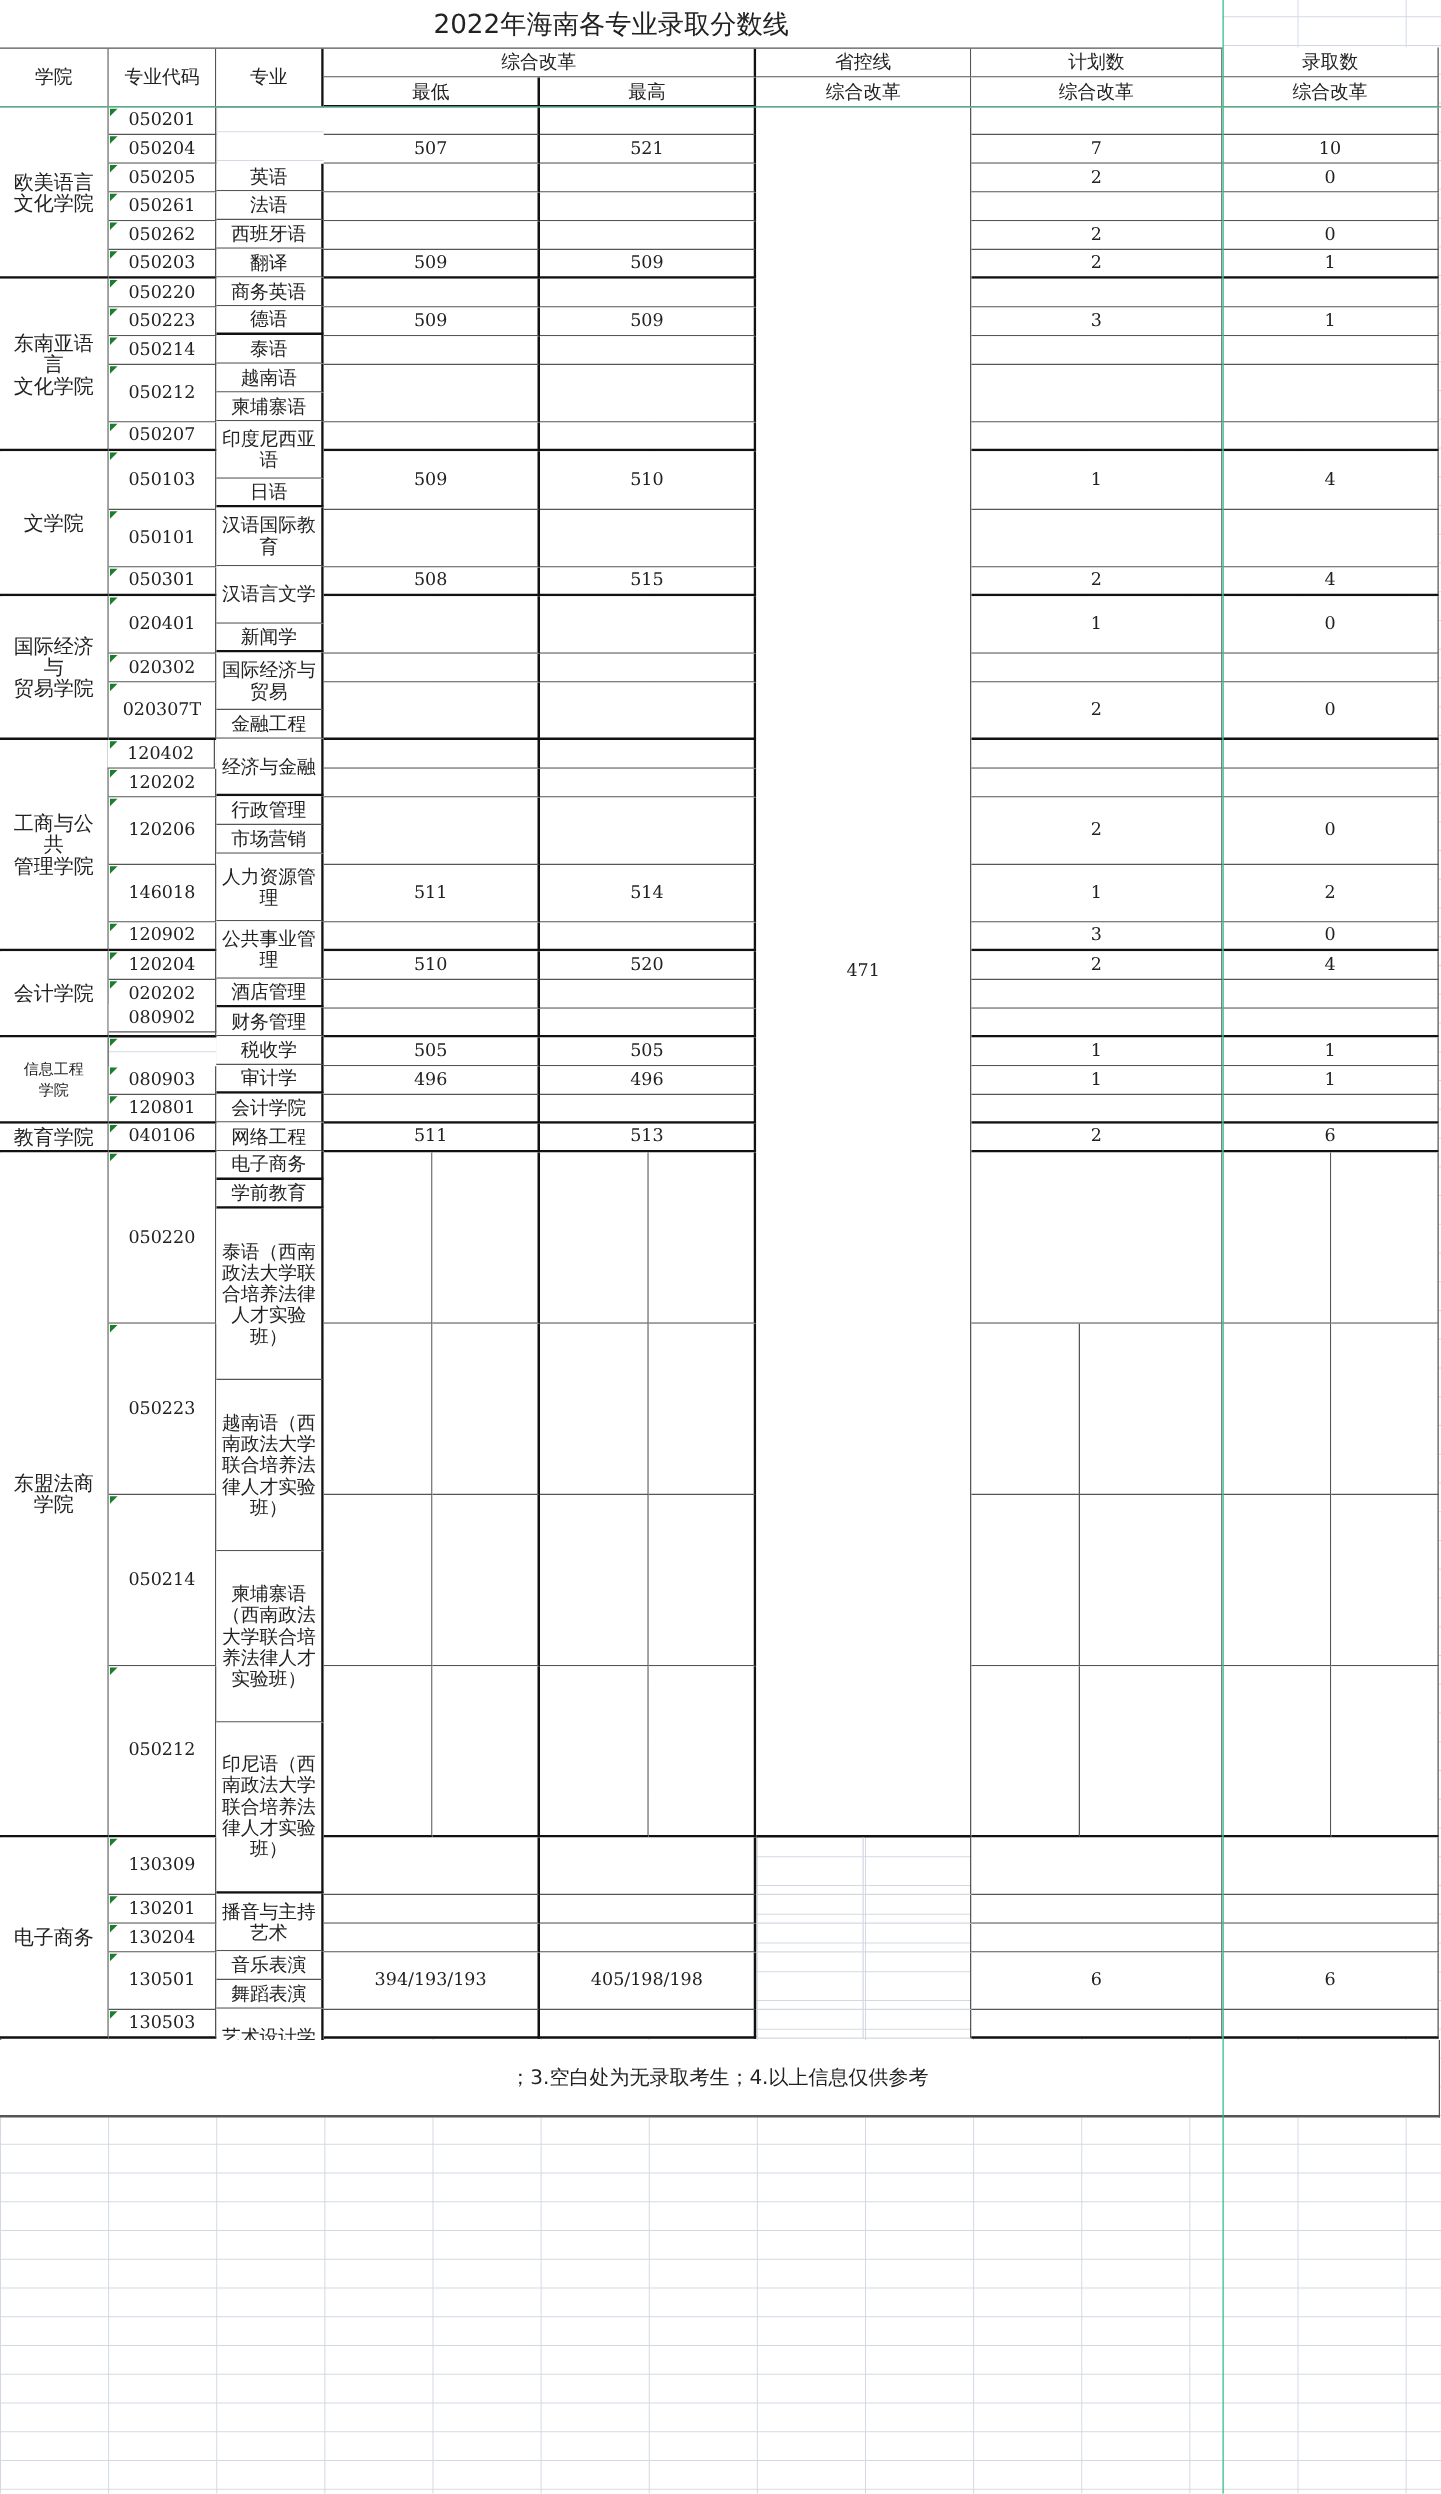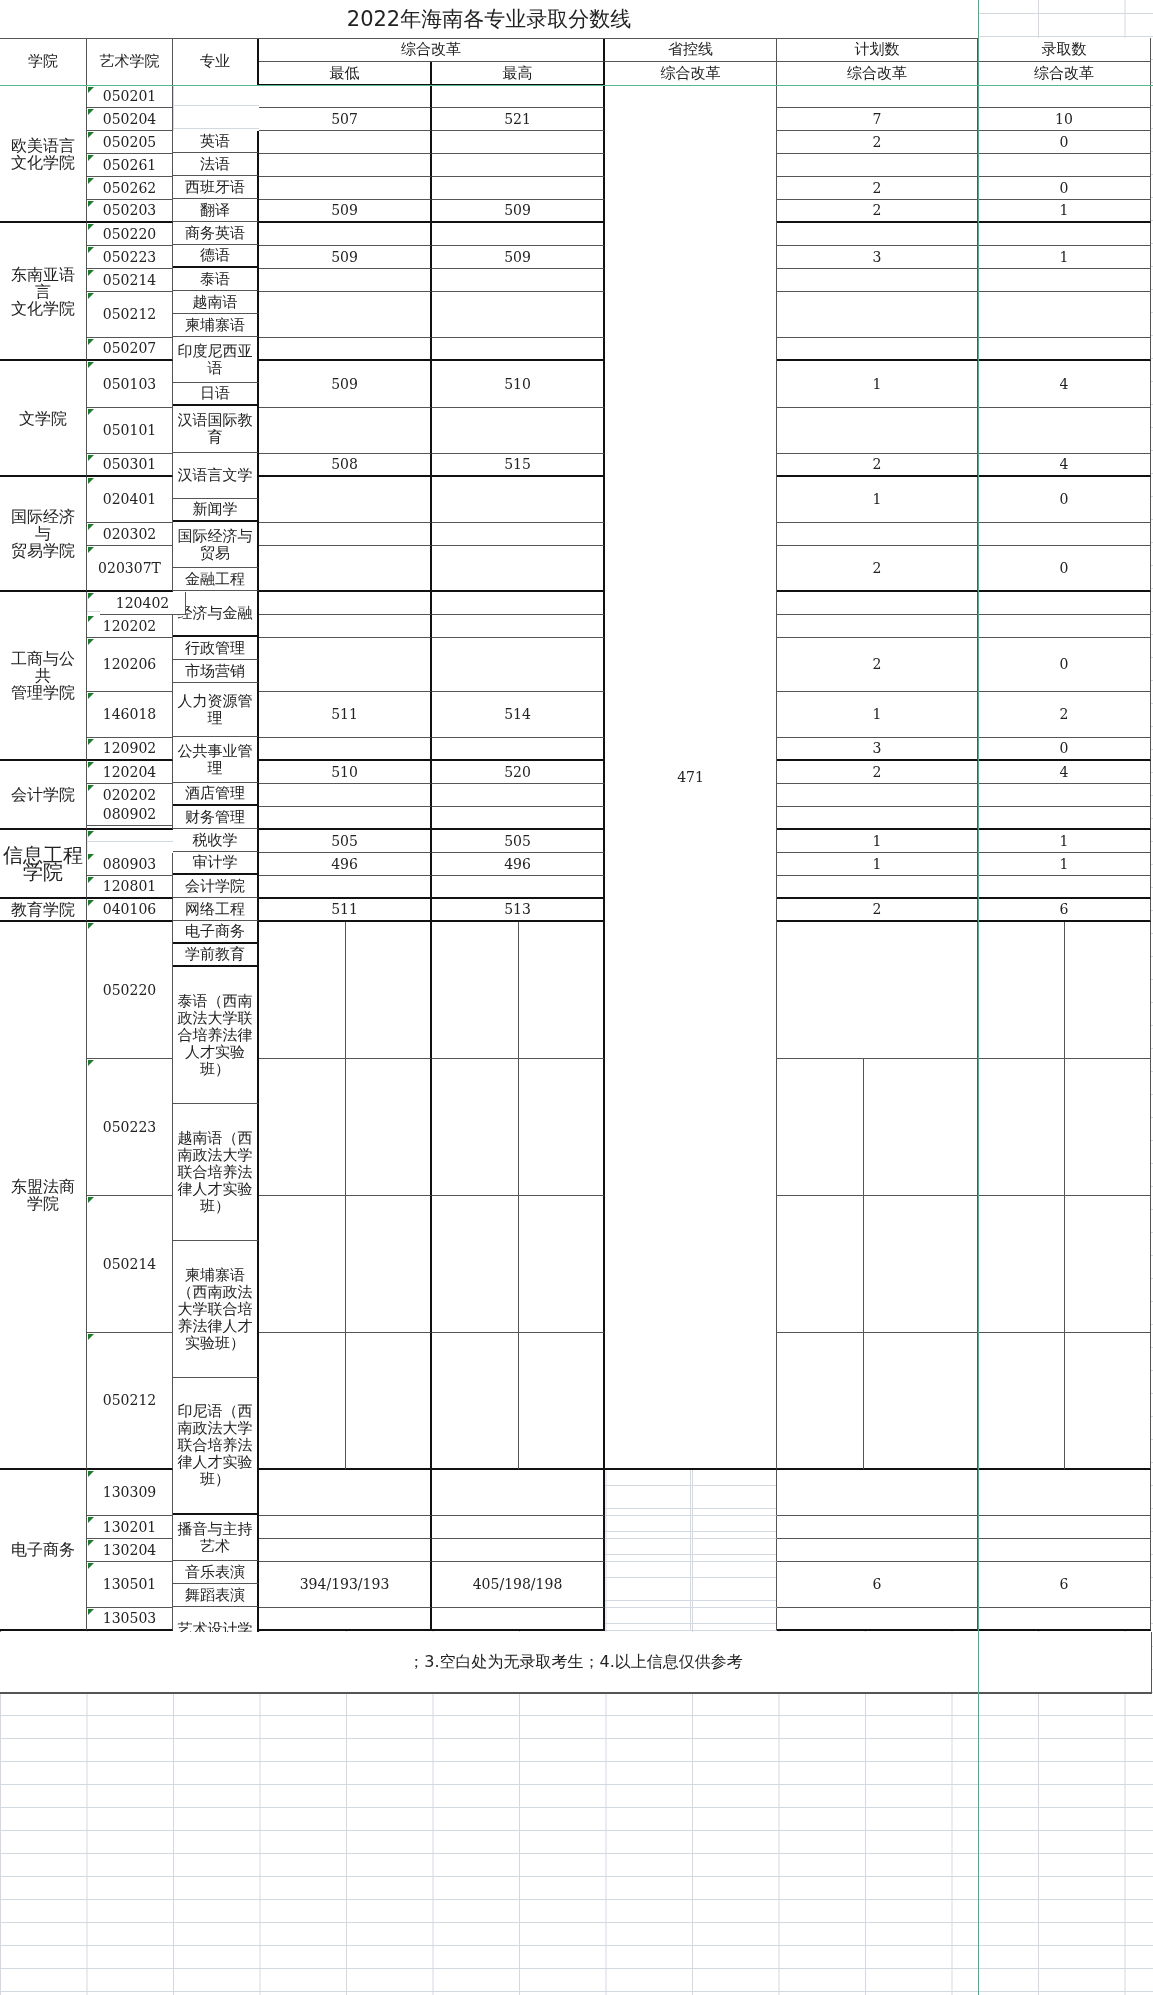--- a/index.html
+++ b/index.html
@@ -24,21 +24,21 @@
   .outerL{position:absolute;left:0;top:0;width:1px;height:1692px;background:#777;}
 </style>
 </head>
 <body>
 
 <div class="grid"></div>
 <div class="outerL"></div>
 
 <div id="sheet">
     <div class="c b" style="left: 0px; top: 38px; width: 87px; height: 48px;">学院</div>
-    <div class="c b" style="left: 87px; top: 38px; width: 86px; height: 48px;">艺术学院</div>
+    <div class="c b" style="left: 87px; top: 38px; width: 86px; height: 48px;">专业代码</div>
     <div class="c b br" style="left: 173px; top: 38px; width: 86px; height: 48px;">专业</div>
     <div class="c b br" style="left: 259px; top: 38px; width: 346px; height: 24px;">综合改革</div>
     <div class="c b bb br" style="left: 259px; top: 62px; width: 173px; height: 24px;">最低</div>
     <div class="c b bb br" style="left: 432px; top: 62px; width: 173px; height: 24px;">最高</div>
     <div class="c b" style="left: 605px; top: 38px; width: 172px; height: 24px;">省控线</div>
     <div class="c b" style="left: 605px; top: 62px; width: 172px; height: 24px;">综合改革</div>
     <div class="c b" style="left: 777px; top: 38px; width: 201px; height: 24px;">计划数</div>
     <div class="c b" style="left: 777px; top: 62px; width: 201px; height: 24px;">综合改革</div>
     <div class="c b" style="left: 978px; top: 38px; width: 173px; height: 24px;">录取数</div>
     <div class="c b" style="left: 978px; top: 62px; width: 173px; height: 24px;">综合改革</div>
@@ -48,21 +48,21 @@
 言
 文化学院</div>
     <div class="c b bb" style="left: 0px; top: 361px; width: 87px; height: 116px; white-space: pre-line; font-size: 16px;">文学院</div>
     <div class="c b bb" style="left: 0px; top: 477px; width: 87px; height: 115px; white-space: pre-line; font-size: 16px;">国际经济
 与
 贸易学院</div>
     <div class="c b bb" style="left: 0px; top: 592px; width: 87px; height: 169px; white-space: pre-line; font-size: 16px;">工商与公
 共
 管理学院</div>
     <div class="c b bb" style="left: 0px; top: 761px; width: 87px; height: 69px; white-space: pre-line; font-size: 16px;">会计学院</div>
-    <div class="c b bb" style="left: 0px; top: 830px; width: 87px; height: 69px; white-space: pre-line; font-size: 20px;">信息工程
+    <div class="c b bb" style="left: 0px; top: 830px; width: 87px; height: 69px; white-space: pre-line; font-size: 12px;">信息工程
 学院</div>
     <div class="c b bb" style="left: 0px; top: 899px; width: 87px; height: 23px; white-space: pre-line; font-size: 16px;">教育学院</div>
     <div class="c b bb" style="left: 0px; top: 922px; width: 87px; height: 548px; white-space: pre-line; font-size: 16px;">东盟法商
 学院</div>
     <div class="c b bb" style="left: 0px; top: 1470px; width: 87px; height: 161px; white-space: pre-line; font-size: 16px;">电子商务</div>
     <div class="c b num" style="left: 87px; top: 86px; width: 86px; height: 22px;">050201</div>
     <div class="tri" style="left: 88px; top: 87px;"></div>
     <div class="c b wrap br" style="left: 173px; top: 86px; width: 86px; height: 22px;">英语</div>
     <div class="c b num br" style="left: 259px; top: 86px; width: 173px; height: 22px;"></div>
     <div class="c b num br" style="left: 432px; top: 86px; width: 173px; height: 22px;"></div>
@@ -173,21 +173,21 @@
     <div class="c b num br" style="left: 432px; top: 523px; width: 173px; height: 23px;"></div>
     <div class="c b num" style="left: 777px; top: 523px; width: 201px; height: 23px;"></div>
     <div class="c b num" style="left: 978px; top: 523px; width: 173px; height: 23px;"></div>
     <div class="c b num bb" style="left: 87px; top: 546px; width: 86px; height: 46px;">020307T</div>
     <div class="tri" style="left: 88px; top: 547px;"></div>
     <div class="c b wrap bb br" style="left: 173px; top: 546px; width: 86px; height: 46px;">经济与金融</div>
     <div class="c b num bb br" style="left: 259px; top: 546px; width: 173px; height: 46px;"></div>
     <div class="c b num bb br" style="left: 432px; top: 546px; width: 173px; height: 46px;"></div>
     <div class="c b num bb" style="left: 777px; top: 546px; width: 201px; height: 46px;">2</div>
     <div class="c b num bb" style="left: 978px; top: 546px; width: 173px; height: 46px;">0</div>
-    <div class="c b num" style="left: 100px; top: 592px; width: 86px; height: 23px;">120402</div>
+    <div class="c b num" style="left: 86px; top: 592px; width: 86px; height: 23px;">120402</div>
     <div class="tri" style="left: 88px; top: 593px;"></div>
     <div class="c b wrap br" style="left: 173px; top: 592px; width: 86px; height: 23px;">行政管理</div>
     <div class="c b num br" style="left: 259px; top: 592px; width: 173px; height: 23px;"></div>
     <div class="c b num br" style="left: 432px; top: 592px; width: 173px; height: 23px;"></div>
     <div class="c b num" style="left: 777px; top: 592px; width: 201px; height: 23px;"></div>
     <div class="c b num" style="left: 978px; top: 592px; width: 173px; height: 23px;"></div>
     <div class="c b num" style="left: 87px; top: 615px; width: 86px; height: 23px;">120202</div>
     <div class="tri" style="left: 88px; top: 616px;"></div>
     <div class="c b wrap br" style="left: 173px; top: 615px; width: 86px; height: 23px;">市场营销</div>
     <div class="c b num br" style="left: 259px; top: 615px; width: 173px; height: 23px;"></div>

